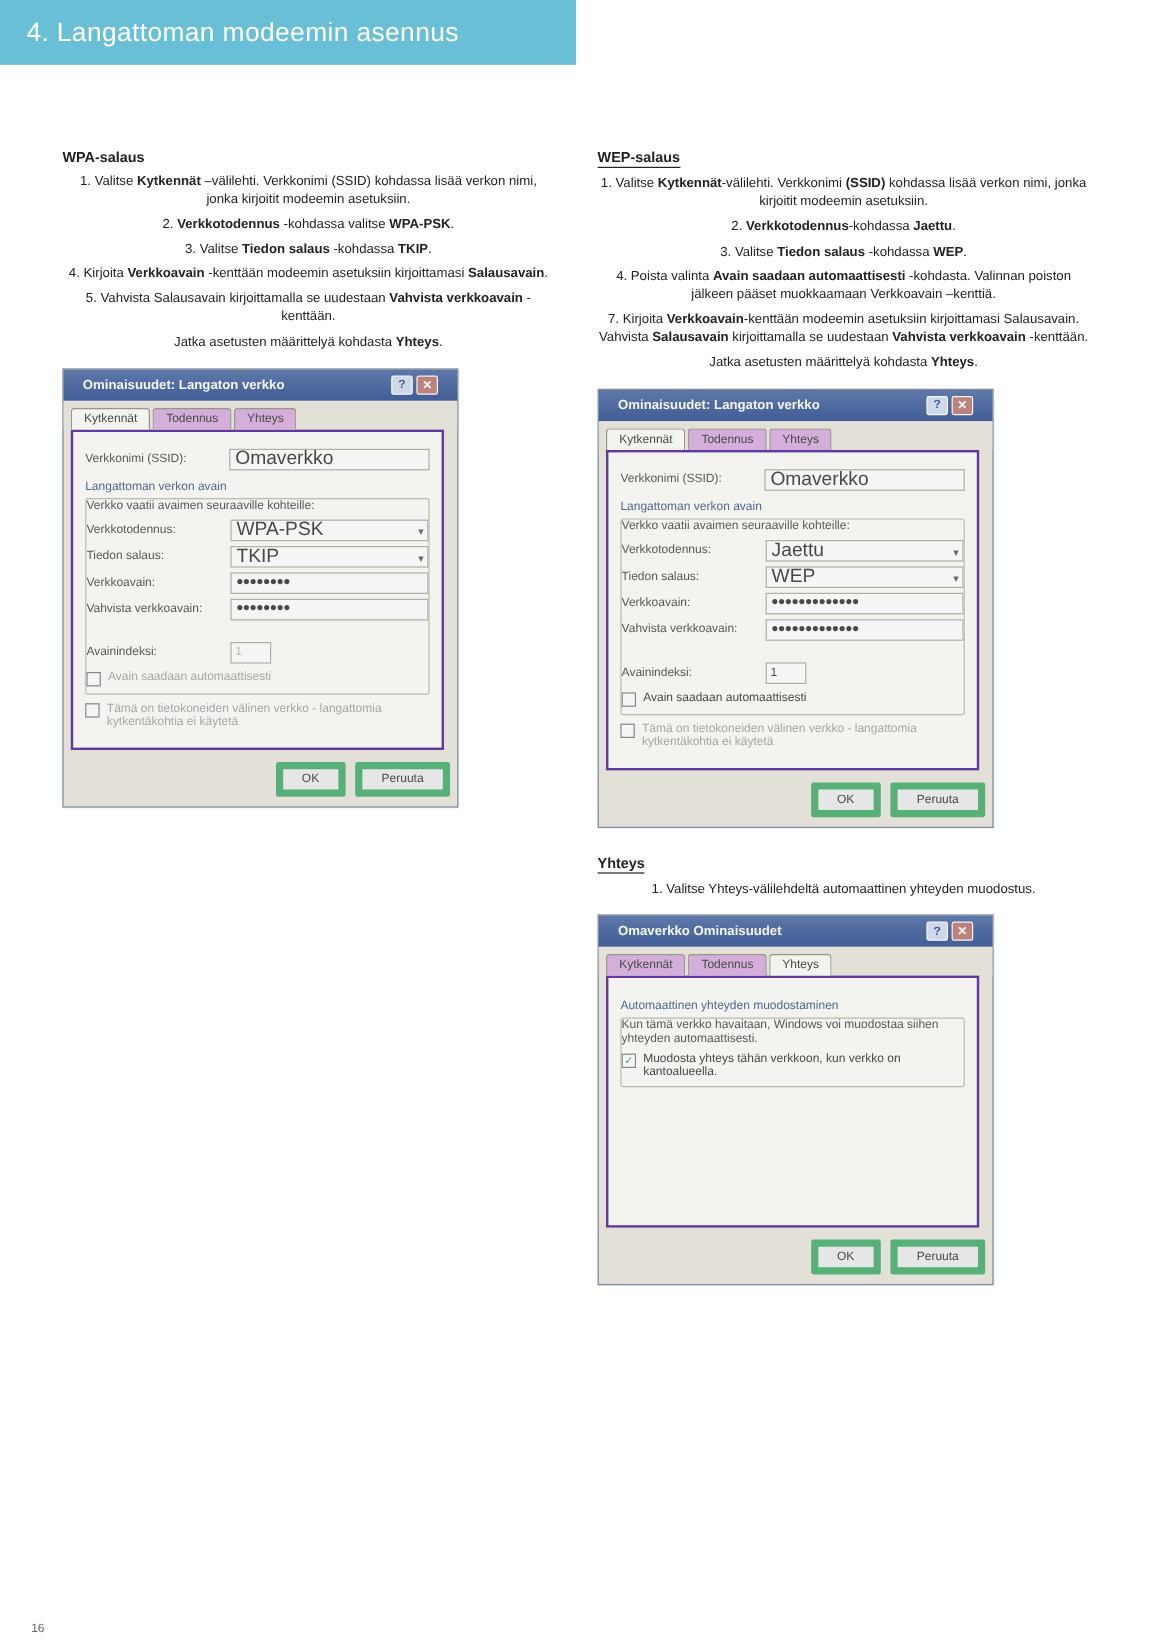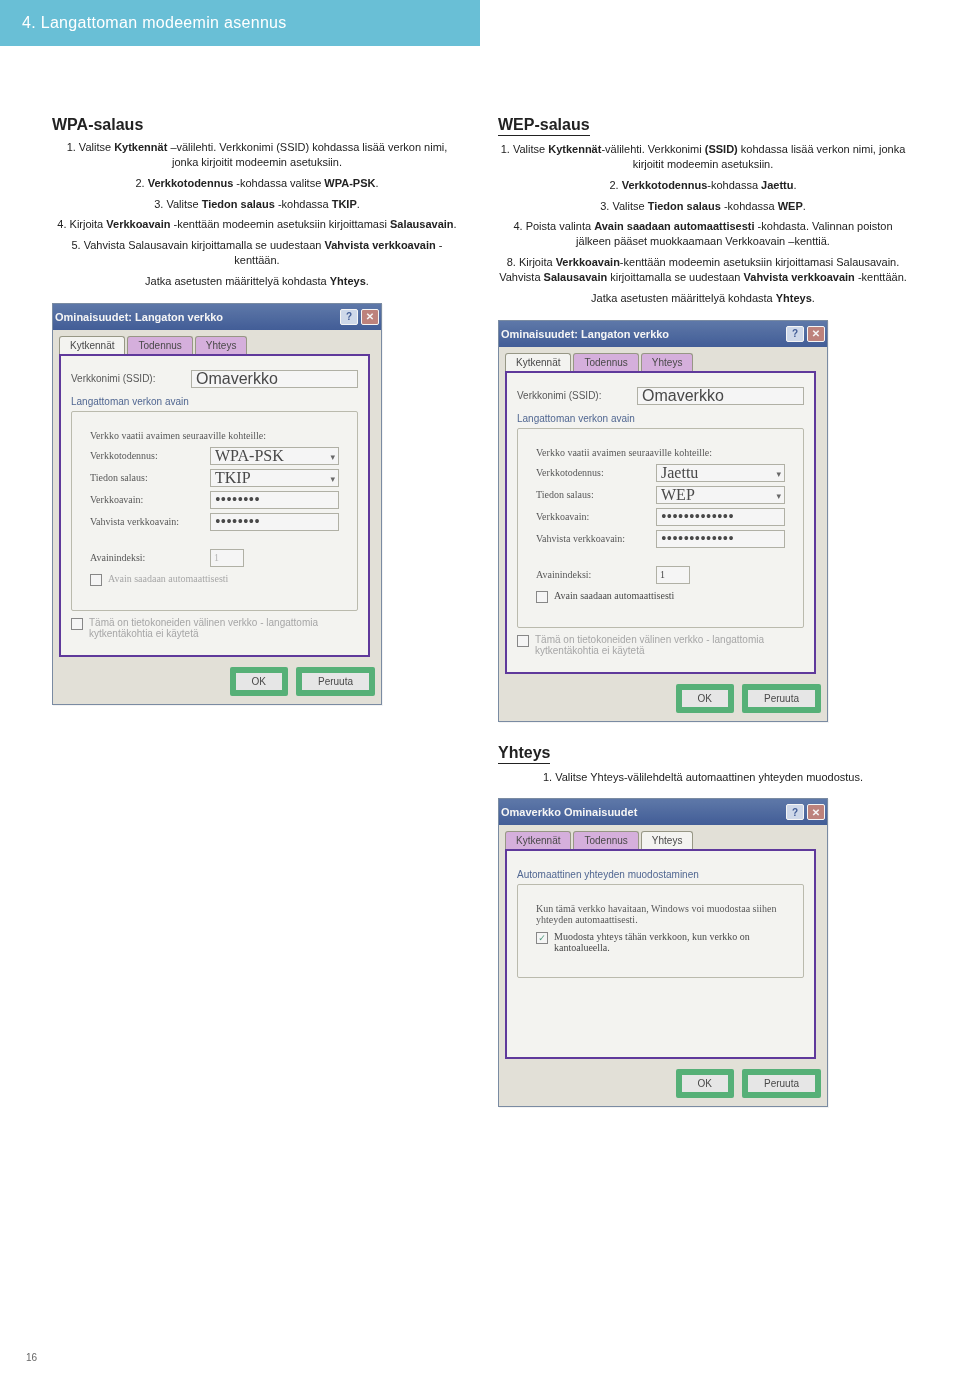--- a/index.html
+++ b/index.html
@@ -1,41 +1,41 @@
 <!DOCTYPE html>
 <html><head>
 <meta charset="utf-8">
 <style>
   * { box-sizing: border-box; margin: 0; padding: 0; }
   body { font-family: Arial, Helvetica, sans-serif; font-size: 11px; color: #222; background: #fff; width: 960px; }
   .page { padding: 0 0 20px 0; }
-  .banner { background: #69bfd6; color: #fff; font-family: "Trebuchet MS", Arial, sans-serif; font-size: 16px; padding: 14px 22px; width: 480px; letter-spacing: .3px; }
+  .banner { background: #69bfd6; color: #fff; font-family: "Trebuchet MS", Arial, sans-serif; font-size: 22px; padding: 14px 22px; width: 480px; letter-spacing: .3px; }
   .columns { display: flex; gap: 36px; padding: 70px 52px 0 52px; }
   .col { flex: 1; }
-  .sect-title { font-weight: bold; margin-bottom: 6px; font-size: 16px; }
+  .sect-title { font-weight: bold; margin-bottom: 6px; font-size: 12px; }
   .underline { border-bottom: 1px solid #222; display: inline-block; padding-bottom: 1px; margin-bottom: 6px; }
   .instr { margin-bottom: 6px; line-height: 1.35; text-align: center; }
   .instr b { font-weight: bold; }
   .subsect { margin-top: 22px; }
   
   .xp-dialog { border: 1px solid #6f8db7; background: #ece9d8; width: 330px; margin: 14px 0 0 0; box-shadow: 1px 1px 0 rgba(0,0,0,.05); color: #444; filter: saturate(.6) contrast(.92); }
-  .xp-title { background: linear-gradient(#4a79d0, #2a5bc4); color: #fff; font-weight: bold; font-size: 11px; padding: 5px 2px; display: flex; align-items: center; justify-content: space-between; }
+  .xp-title { background: linear-gradient(#4a79d0, #2a5bc4); color: #fff; font-weight: bold; font-size: 11px; padding: 5px 16px; display: flex; align-items: center; justify-content: space-between; }
   .xp-title .btns { display: flex; gap: 3px; }
   .xp-btn { width: 18px; height: 16px; border: 1px solid #fff; background: #cfe0ff; border-radius: 2px; display: flex; align-items: center; justify-content: center; font-size: 10px; color: #2a5bc4; }
   .xp-close { background: #e47a6f; color: #fff; border-color: #fff; }
   .xp-tabs { display: flex; padding: 6px 6px 0 6px; background: #ece9d8; }
   .xp-tab { border: 1px solid #9a9a7a; border-bottom: none; background: #fdfdf8; padding: 3px 10px; font-size: 10px; margin-right: 2px; border-radius: 3px 3px 0 0; }
   .xp-tab.inactive { background: #f0abfc; }
   .xp-body { border: 2px solid #6d28d9; margin: 0 11px 6px 6px; padding: 10px; background: #fdfdf8; font-size: 10px; }
   .fld { display: flex; align-items: center; margin: 4px 0; }
   .fld label { width: 120px; color: #555; }
   .fld .val { border: 1px solid #b5b5a0; background: #fff; height: 18px; line-height: 16px; padding: 0 4px; flex: 1; font-size: 16px; position: relative; }
   .fld .val.sel::after { content: "▾"; position: absolute; right: 3px; top: 1px; color: #666; font-size: 9px; }
   .grp-title { color: #3e66b3; margin: 8px 0 4px 0; }
-  .grp { border: 1px solid #c0c0a8; padding: 18px; border-radius: 2px; font-family: Liberation Serif, serif; }
+  .grp { border: 1px solid #c0c0a8; padding: 0; border-radius: 2px; }
   .hint { color: #555; margin-bottom: 6px; }
   .chk { display: flex; align-items: flex-start; gap: 6px; margin: 6px 0; }
   .chk .box { width: 12px; height: 12px; border: 1px solid #888; background: #fff; flex: none; margin-top: 1px; display:flex; align-items:center; justify-content:center; font-size:9px; color:#2a7; }
   .disabled { color: #aaa; }
   .numbox { width: 34px; border: 1px solid #b5b5a0; background: #fff; height: 18px; display: inline-flex; align-items:center; padding:0 3px; }
   .numbox.dis { color:#bbb; }
   .dlg-foot { display: flex; justify-content: flex-end; gap: 8px; padding: 4px 6px 8px 6px; }
   .winbtn { border: 6px solid #22c55e; background: #efefef; padding: 3px 16px; font-size: 10px; border-radius: 2px; }
   .pagenum { position: absolute; left: 26px; bottom: 14px; color: #666; font-size: 10px; }
   .wrap { position: relative; min-height: 1377px; }
@@ -117,21 +117,21 @@
         </div>
       </div>
     </div>
 
     <div class="col">
       <div class="sect-title underline">WEP-salaus</div>
       <p class="instr"><span>1. Valitse </span><b>Kytkennät</b><span>-välilehti. Verkkonimi </span><b>(SSID)</b><span> kohdassa lisää verkon nimi, jonka kirjoitit modeemin asetuksiin.</span></p>
       <p class="instr"><span>2. </span><b>Verkkotodennus</b><span>-kohdassa </span><b>Jaettu</b><span>.</span></p>
       <p class="instr"><span>3. Valitse </span><b>Tiedon salaus</b><span> -kohdassa </span><b>WEP</b><span>.</span></p>
       <p class="instr"><span>4. Poista valinta </span><b>Avain saadaan automaattisesti</b><span> -kohdasta. Valinnan poiston jälkeen pääset muokkaamaan Verkkoavain –kenttiä.</span></p>
-      <p class="instr"><span>8. Kirjoita </span><b>Verkkoavain</b><span>-kenttään modeemin asetuksiin kirjoittamasi Salausavain. Vahvista </span><b>Salausavain</b><span> kirjoittamalla se uudestaan </span><b>Vahvista verkkoavain</b><span> -kenttään.</span></p>
+      <p class="instr"><span>7. Kirjoita </span><b>Verkkoavain</b><span>-kenttään modeemin asetuksiin kirjoittamasi Salausavain. Vahvista </span><b>Salausavain</b><span> kirjoittamalla se uudestaan </span><b>Vahvista verkkoavain</b><span> -kenttään.</span></p>
       <p class="instr"><span>Jatka asetusten määrittelyä kohdasta </span><b>Yhteys</b><span>.</span></p>
 
       
       <div class="xp-dialog">
         <div class="xp-title">
           <span>Ominaisuudet: Langaton verkko</span>
           <span class="btns">
             <span class="xp-btn">?</span>
             <span class="xp-btn xp-close">✕</span>
           </span>

